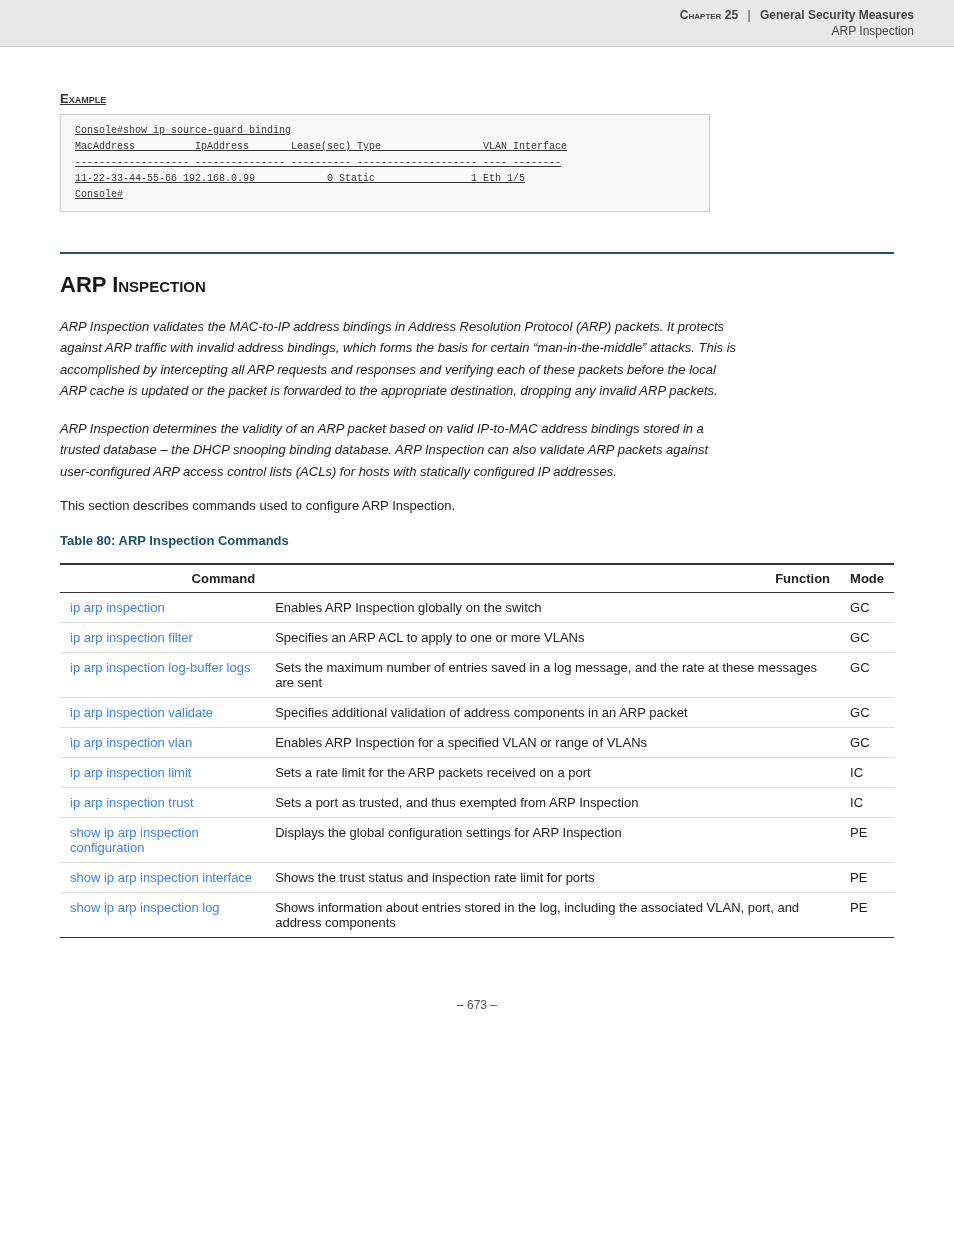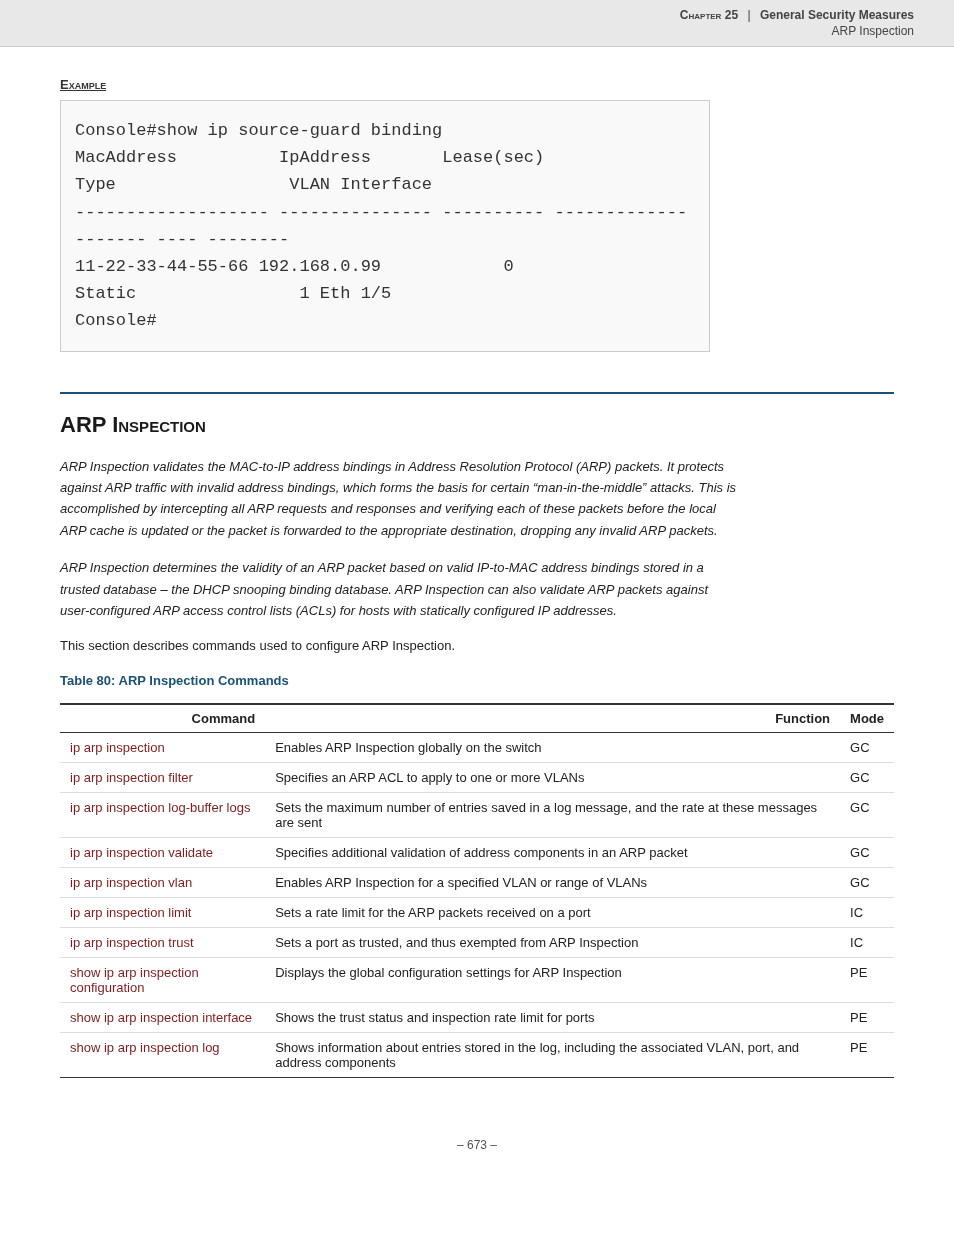--- a/index.html
+++ b/index.html
@@ -38,38 +38,40 @@
     }
 
     
     .content {
       padding: 30px 60px 40px 60px;
     }
 
     
     .example-section {
       margin-bottom: 40px;
+      margin-top: 14px;
     }
     .example-label {
       font-variant: small-caps;
       font-weight: bold;
       font-size: 13px;
       margin-bottom: 8px;
       color: #333;
       text-decoration: underline;
     }
     .code-box {
       border: 1px solid #ccc;
       background: #f9f9f9;
-      padding: 16px 14px;
+      padding: 8px 14px;
       font-family: 'Courier New', Courier, monospace;
-      font-size: 17px;
+      font-size: 10px;
       color: #333;
       line-height: 1.6;
       width: 650px;
+      text-decoration: underline;
     }
 
     
     .arp-section {
       border-top: 2px solid #1a5276;
       padding-top: 18px;
     }
     .arp-title {
       font-size: 22px;
       font-weight: bold;
@@ -124,21 +126,21 @@
     }
     table tbody tr:last-child {
       border-bottom: 1px solid #333;
     }
     table tbody td {
       padding: 7px 10px;
       vertical-align: top;
       color: #222;
     }
     table tbody td.cmd-col a {
-      color: #7f1d1d;
+      color: #3b82f6;
       text-decoration: none;
       text-align: center;
     }
     table tbody td.mode-col {
       text-align: left;
     }
 
     
     .page-footer {
       text-align: center;

